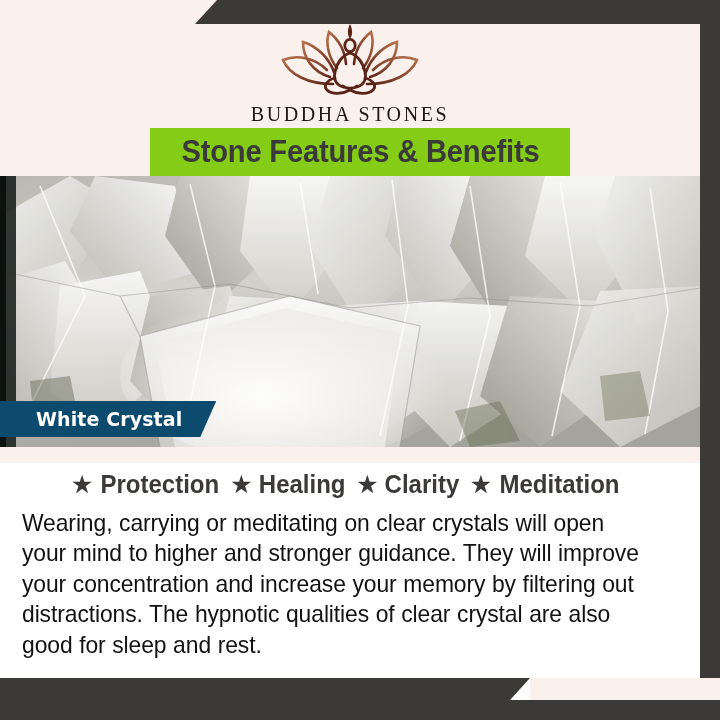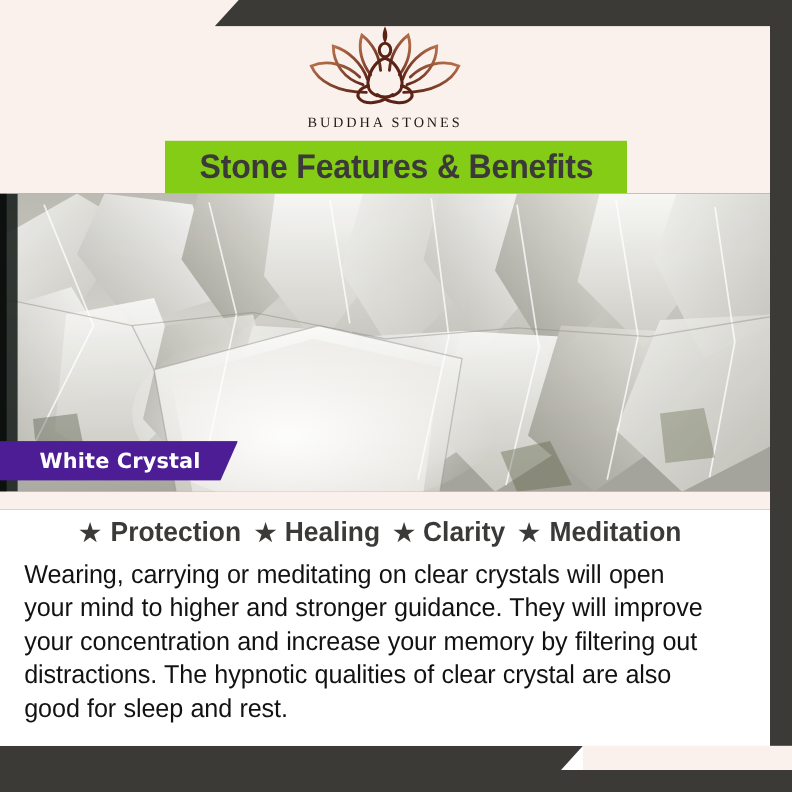--- a/index.html
+++ b/index.html
@@ -31,21 +31,21 @@
     clip-path:polygon(22px 0, 100% 0, 100% 100%, 0 100%);
   }
   .logo-wrap{
     position:absolute; top:22px; left:0; width:700px;
     display:flex; flex-direction:column; align-items:center;
   }
   .logo-mark{ width:150px; height:78px; display:block; }
   .brand-name{
     margin-top:3px;
     font-family:"Liberation Serif", serif;
-    font-size:13px;
+    font-size:20px;
     letter-spacing:2.6px;
     color:#241714;
     font-weight:400;
   }
   .title-band{
     position:absolute; left:150px; top:128px;
     width:420px; height:48px;
     background:#84cc16;
     display:flex; align-items:center; justify-content:center;
   }
@@ -64,21 +64,21 @@
     position:absolute; left:0; top:176px;
     width:700px; height:271px;
     overflow:hidden;
     background:#cfcdc8;
   }
   .photo svg{ display:block; width:100%; height:100%; }
 
   .stone-label{
     position:absolute; left:0; top:401px;
     height:36px; min-width:215px;
-    background:#4c1d95;
+    background:#0c4a6e;
     clip-path:polygon(0 0, 100% 0, calc(100% - 16px) 100%, 0 100%);
     display:flex; align-items:center;
     padding:0 34px 0 36px;
   }
   .stone-label-text{
     color:#ffffff; font-size:19px; font-weight:bold;
     letter-spacing:0.1px; white-space:nowrap;
     font-family:"DejaVu Sans","Liberation Sans",sans-serif;
   }
 

